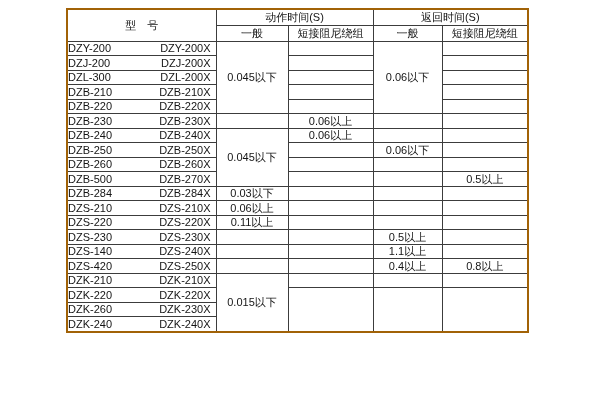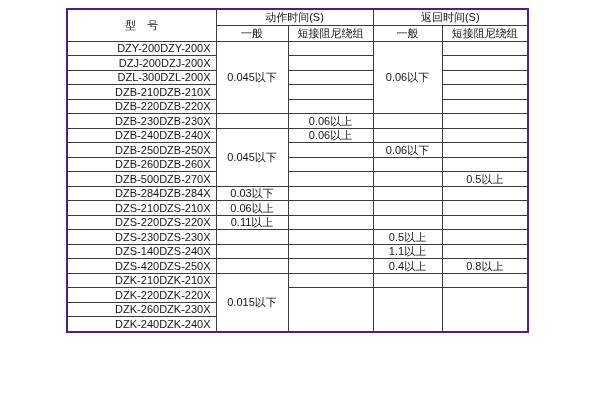--- a/index.html
+++ b/index.html
@@ -12,42 +12,41 @@
     overflow: hidden;
   }
   #spec-table {
     position: absolute;
     left: 66px;
     top: 8px;
     width: 461px;
     height: 325px;
     border-collapse: collapse;
     table-layout: fixed;
-    border: 2px solid #4c1d95;
+    border: 2px solid #a16207;
   }
   #spec-table th, #spec-table td {
     border: 1px solid #3c3c3c;
     padding: 0;
     margin: 0;
     text-align: center;
     vertical-align: middle;
     font-size: 11px;
     font-weight: normal;
     color: #141414;
     line-height: 1.1;
     overflow: hidden;
     white-space: nowrap;
   }
   #spec-table thead tr { height: 16px; }
   .model-inner {
     display: flex;
-    justify-content: flex-end;
+    justify-content: space-between;
     align-items: center;
     padding-right: 5px;
-    margin-left: 9px;
   }
 </style>
 </head>
 <body>
 
 <table id="spec-table">
   <colgroup>
     <col style="width:149px">
     <col style="width:72px">
     <col style="width:85px">

